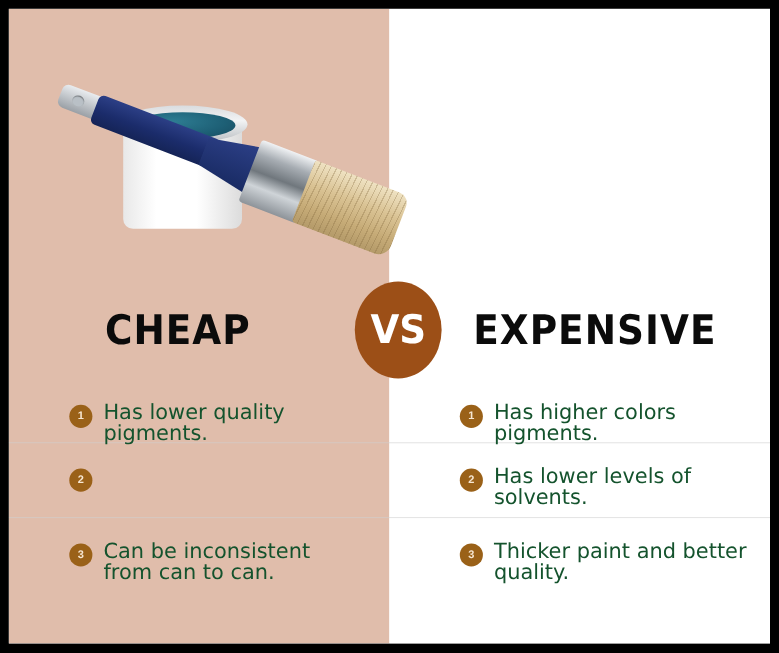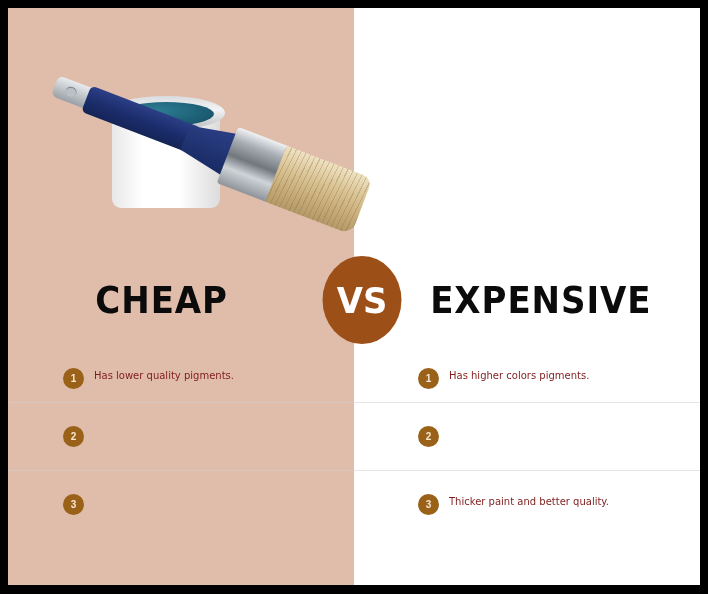--- a/index.html
+++ b/index.html
@@ -143,23 +143,23 @@
     flex:0 0 auto;
     width:21px;height:21px;border-radius:50%;
     background:#9a6118;
     color:#f7e7d2;
     font-size:10px;font-weight:700;
     display:flex;align-items:center;justify-content:center;
     margin-top:2px;
   }
   .item-text{
     font-family:"DejaVu Sans", sans-serif;
-    font-size:10px;
+    font-size:19px;
     line-height:19px;
-    color:#7f1d1d;
+    color:#14532d;
   }
   
   .L1{left:55px;top:14px;width:260px;}
   .L2{left:55px;top:72px;width:260px;}
   .L3{left:55px;top:140px;width:250px;}
   
   .R1{left:410px;top:14px;width:262px;}
   .R2{left:410px;top:72px;width:262px;}
   .R3{left:410px;top:140px;width:262px;}
 </style>
@@ -207,28 +207,30 @@
 
       <div class="item L1">
         <span class="badge">1</span>
         <span class="item-text">Has lower quality pigments.</span>
       </div>
       <div class="item L2">
         <span class="badge">2</span>
       </div>
       <div class="item L3">
         <span class="badge">3</span>
+        <span class="item-text">Can be inconsistent from can to can.</span>
       </div>
 
       <div class="item R1">
         <span class="badge">1</span>
         <span class="item-text">Has higher colors pigments.</span>
       </div>
       <div class="item R2">
         <span class="badge">2</span>
+        <span class="item-text">Has lower levels of solvents.</span>
       </div>
       <div class="item R3">
         <span class="badge">3</span>
         <span class="item-text">Thicker paint and better quality.</span>
       </div>
     </div>
 
   </div>
 </div>
 

